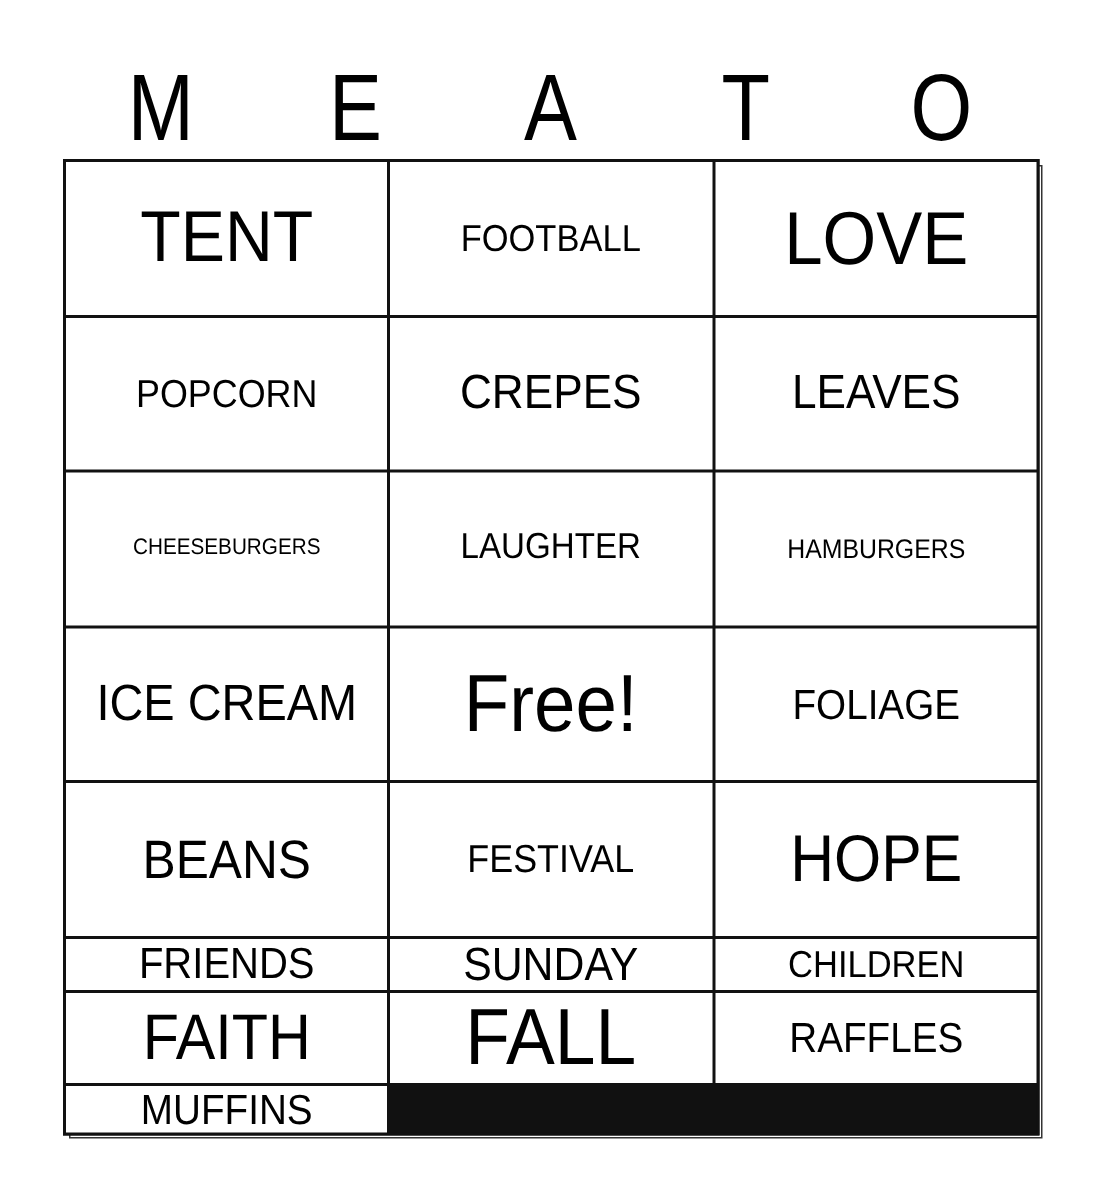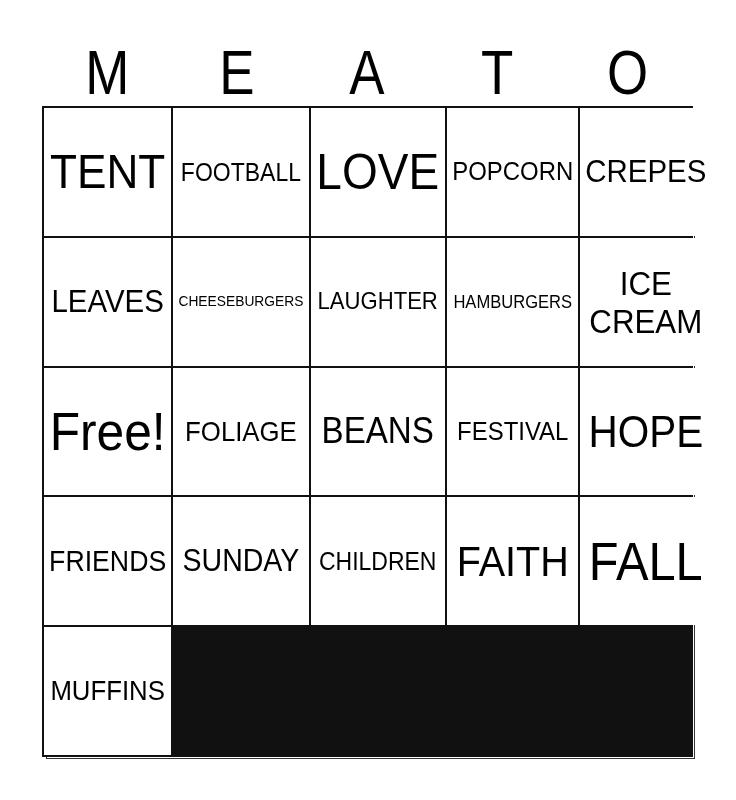--- a/index.html
+++ b/index.html
@@ -41,21 +41,21 @@
   .grid {
     position: absolute;
     left: 42px;
     top: 106px;
     width: 651px;
     height: 651px;
     box-sizing: border-box;
     border: 2px solid #111111;
     background: #111111;
     display: grid;
-    grid-template-columns: repeat(5, 1fr);
+    grid-template-columns: repeat(3, 1fr);
     grid-template-rows: repeat(5, 1fr);
     gap: 2px;
     
     box-shadow: 3px 3px 0 -2px #ffffff, 3px 3px 0 -1px #333333;
   }
   .cell {
     background: #ffffff;
     display: flex;
     align-items: center;
     justify-content: center;
@@ -175,17 +175,20 @@
       <div class="txt fs25">CHILDREN</div>
     </div>
 
     <div class="cell">
       <div class="txt fs43">FAITH</div>
     </div>
     <div class="cell">
       <div class="txt fs53">FALL</div>
     </div>
     <div class="cell">
+      <div class="txt fs28">RAFFLES</div>
+    </div>
+    <div class="cell">
       <div class="txt fs28">MUFFINS</div>
     </div>
 
   </div>
 </div>
 
 </body></html>

